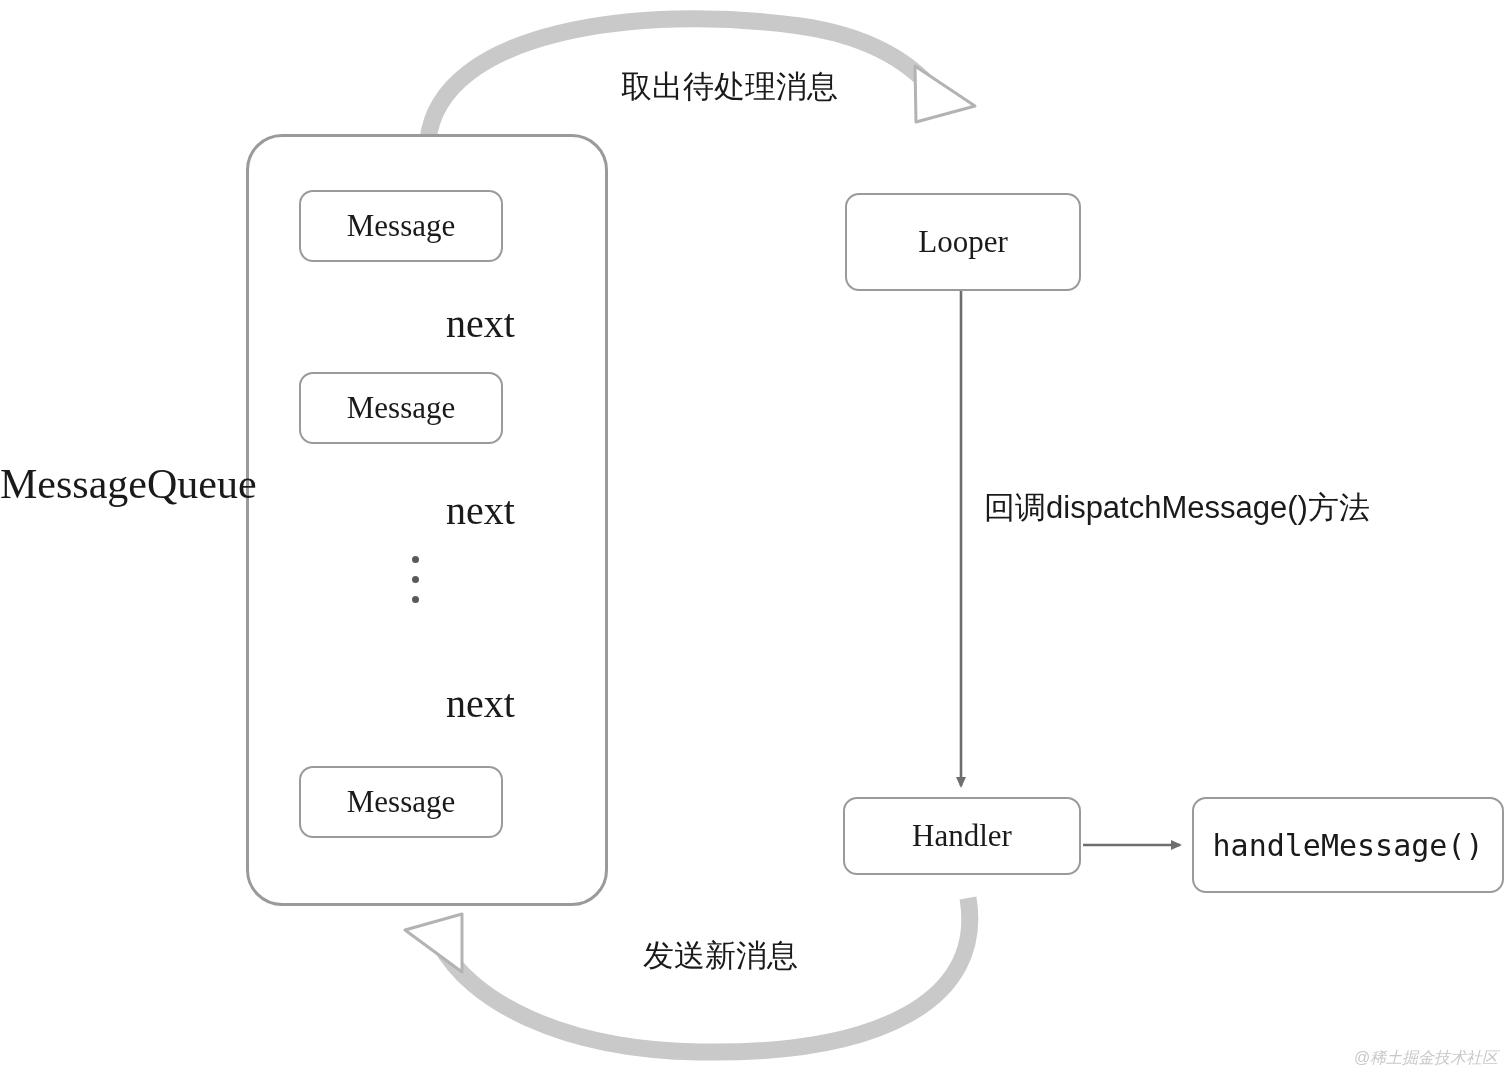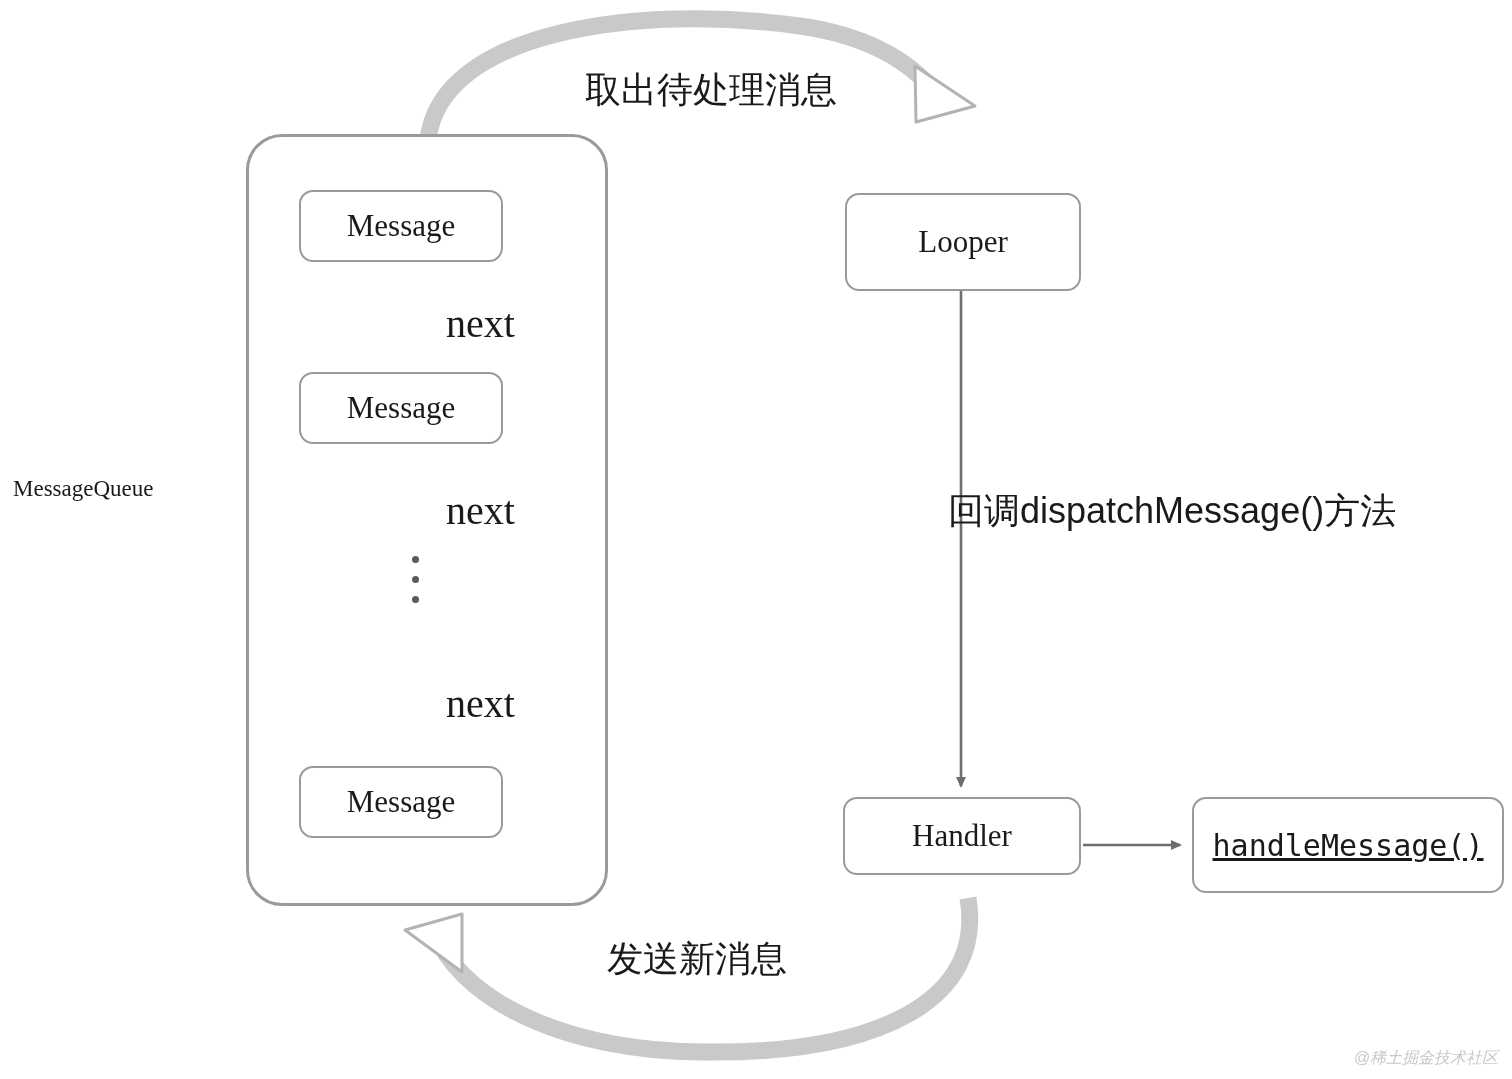--- a/index.html
+++ b/index.html
@@ -63,40 +63,39 @@
     height: 78px;
     font-size: 31px;
   }
   .handlemessage-box {
     left: 1192px;
     top: 797px;
     width: 312px;
     height: 96px;
     font-size: 30px;
     font-family: "DejaVu Sans Mono", monospace;
-    text-decoration: underline;
   }
   .label {
     position: absolute;
     color: #1a1a1a;
     white-space: nowrap;
   }
   .label-next {
     font-size: 40px;
     font-family: "Liberation Serif", serif;
   }
   .label-queue {
     left: 0px;
-    top: 476px;
-    font-size: 23px;
-    margin-left: 13px;
+    top: 460px;
+    font-size: 42px;
   }
   .label-cn {
-    font-size: 36px;
+    font-size: 31px;
     font-family: "Liberation Sans", sans-serif;
+    margin-left: 36px;
   }
   .label-take {
     left: 585px;
     top: 66px;
   }
   .label-send {
     left: 607px;
     top: 935px;
   }
   .label-dispatch {

